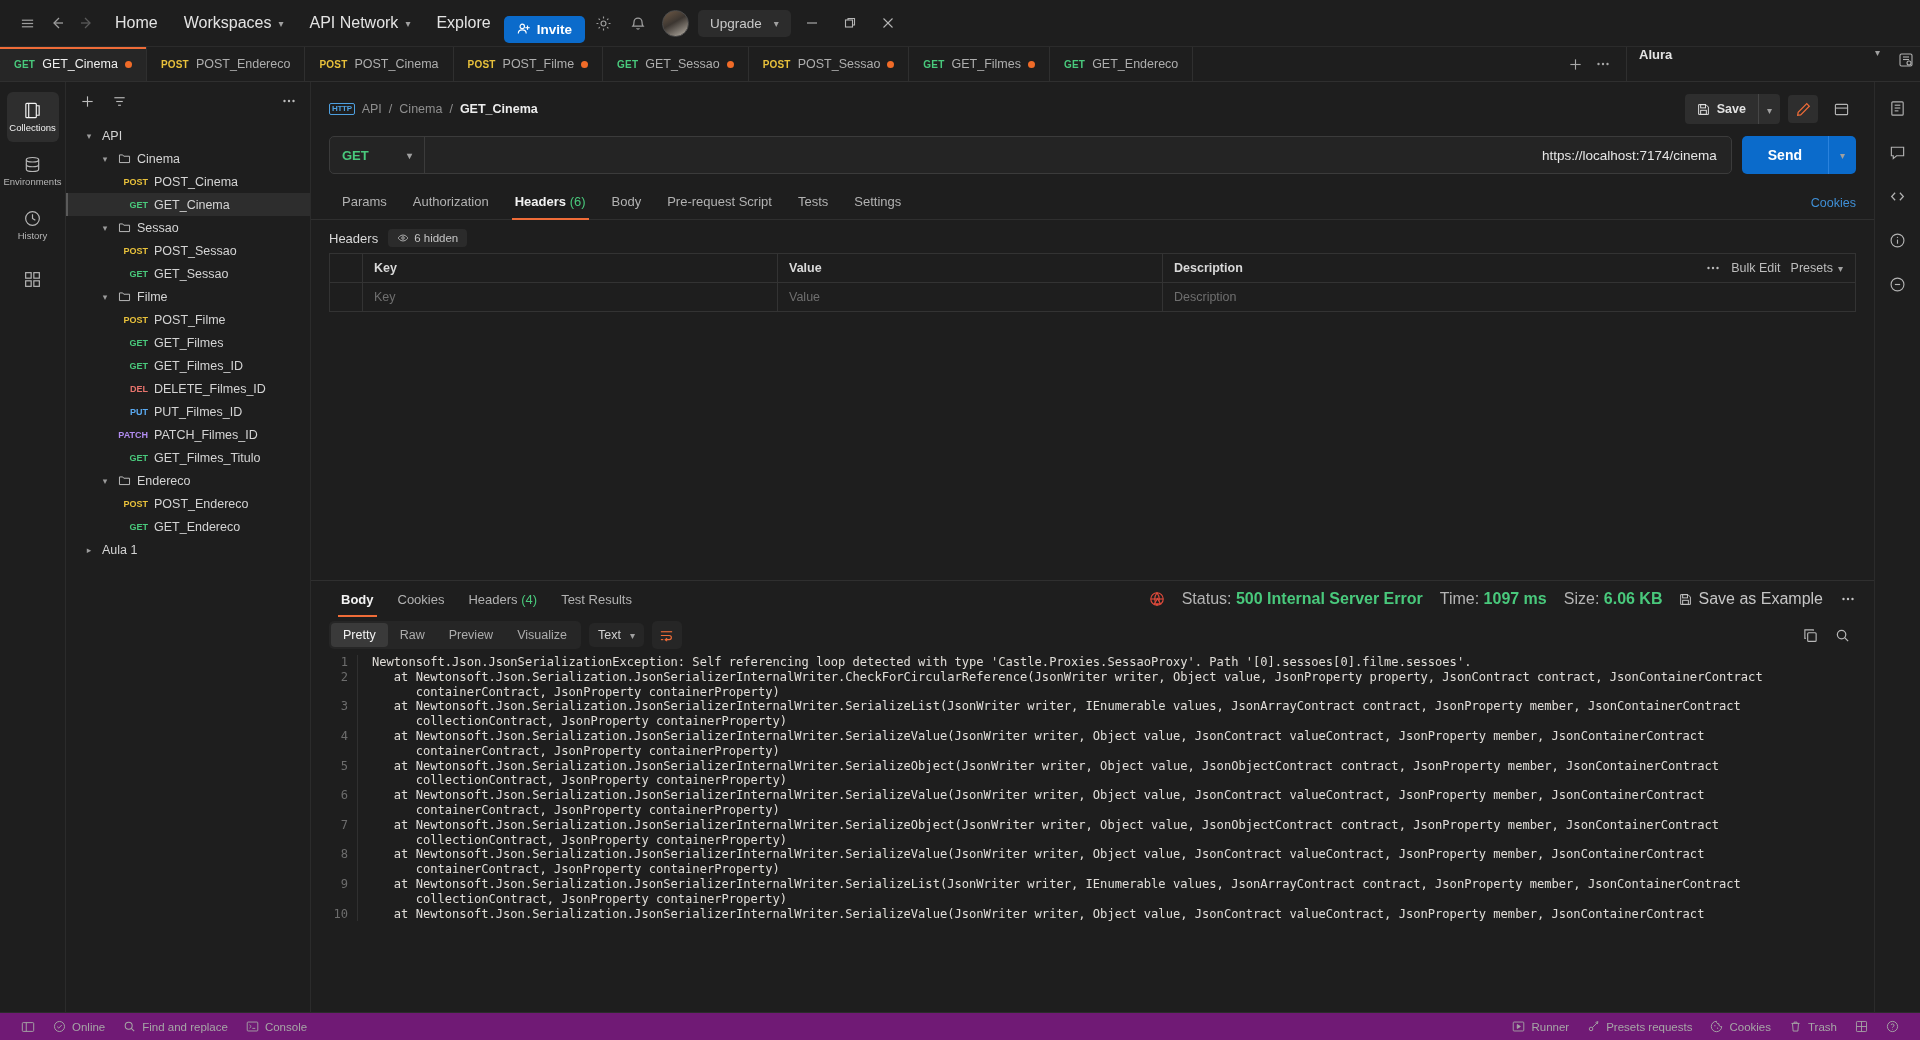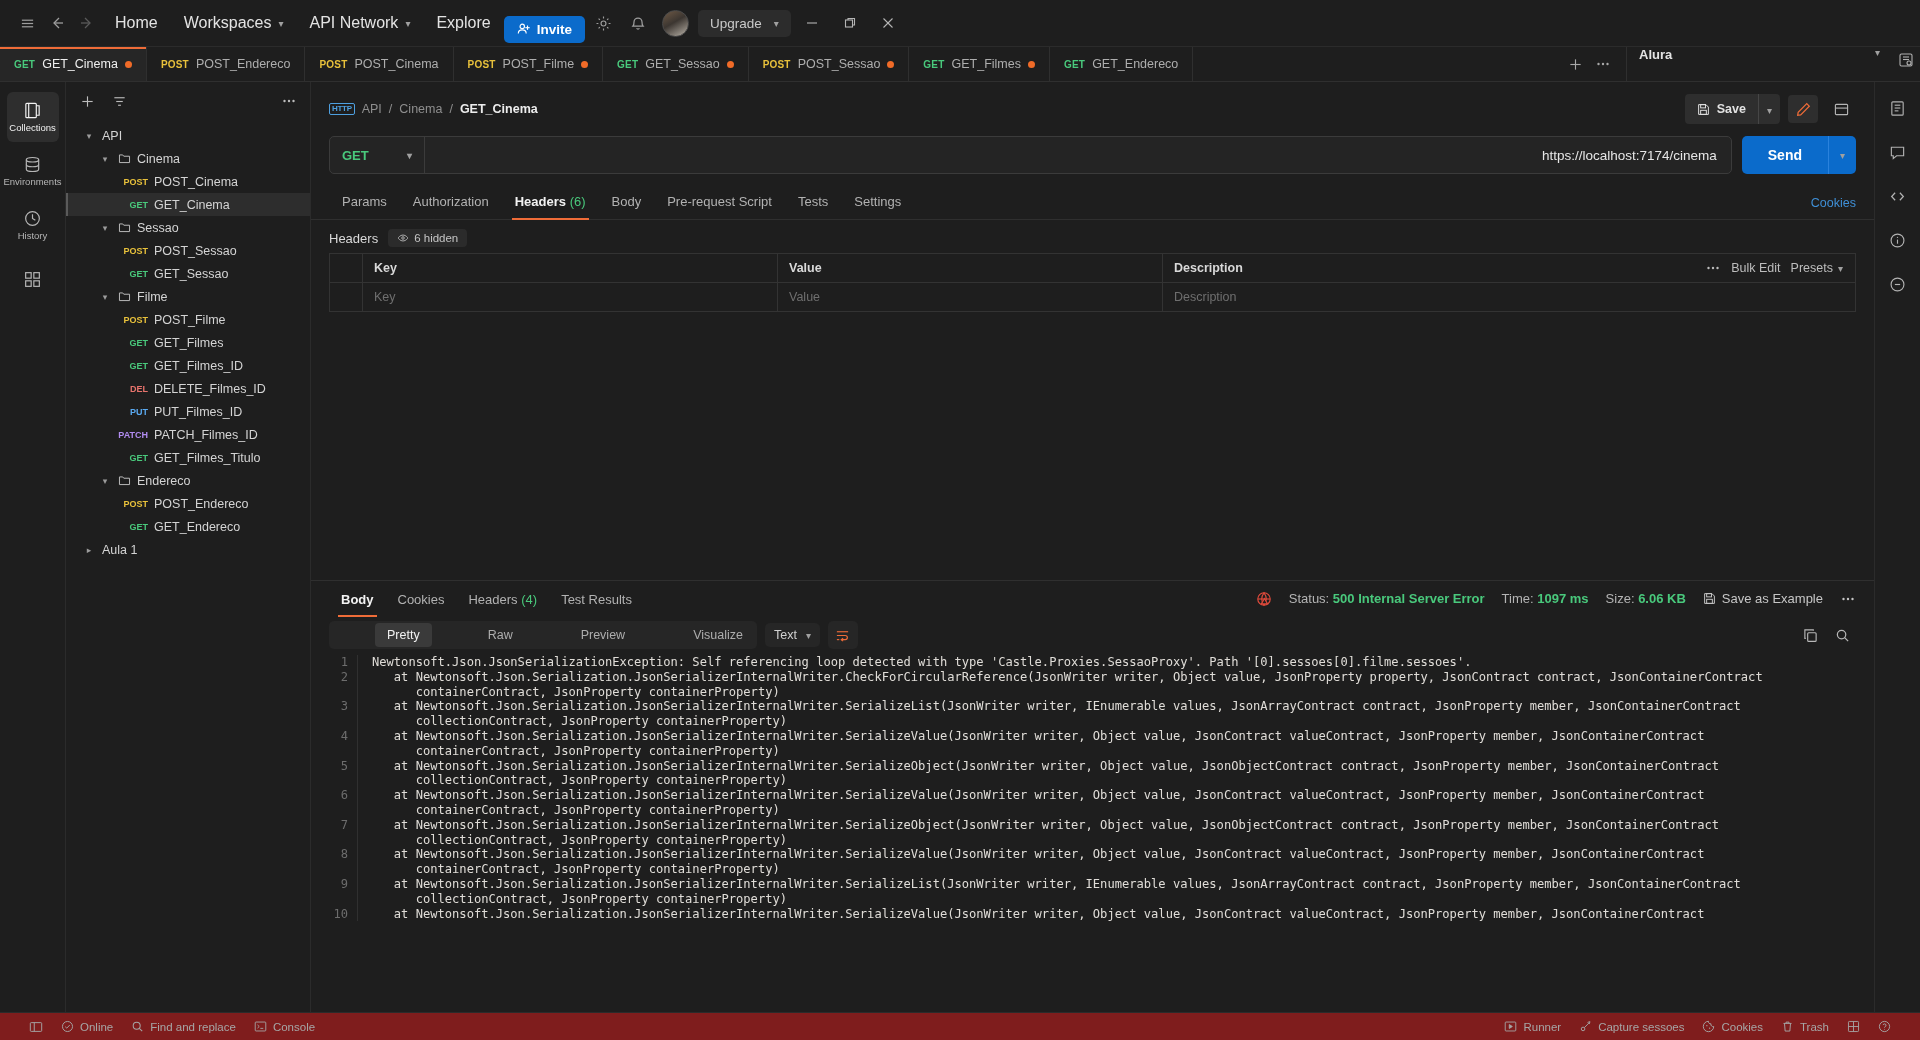--- a/index.html
+++ b/index.html
@@ -189,30 +189,30 @@
   
   .response { border-top: 1px solid #2f2f2f; display: flex; flex-direction: column;
               min-height: 0; flex: 0 0 auto; }
   .resp-tabrow { display: flex; align-items: center; padding: 0 18px; height: 36px; }
   .resp-tab { font-size: 13px; color: #b2b2b2; padding: 9px 12px; cursor: pointer;
               position: relative; }
   .resp-tab.active { color: #f3f3f3; font-weight: bold; }
   .resp-tab.active:after { content:""; position: absolute; left: 9px; right: 9px; bottom: -1px;
                            height: 2px; background: #ef6c38; }
   .resp-tab .cnt { color: #49c97c; font-weight: normal; }
-  .resp-meta { margin-left: auto; display: flex; align-items: flex-start; gap: 17px;
-               font-size: 13px; color: #b4b4b4; }
+  .resp-meta { margin-left: auto; display: flex; align-items: center; gap: 17px;
+               font-size: 16px; color: #b4b4b4; }
   .mval { color: #49c97c; font-weight: bold; }
   .warn-ic { color: #e24b3c; display: flex; align-items: center; }
   .meta-link { display: flex; align-items: center; gap: 6px; cursor: pointer; color: #c6c6c6; }
 
   .fmtrow { display: flex; align-items: center; padding: 4px 18px 6px 18px; gap: 4px; }
   .seg { display: flex; background: #262626; border-radius: 5px; padding: 2px; }
   .segbtn { font-size: 12.5px; color: #adadad; padding: 5px 12px; border-radius: 4px;
-            cursor: pointer; margin-left: 44px; }
+            cursor: pointer; }
   .segbtn.active { background: #3a3a3a; color: #f2f2f2; }
   .selbox { background: #262626; border-radius: 5px; padding: 5px 9px; font-size: 12.5px;
             color: #d2d2d2; display: flex; align-items: center; gap: 9px; cursor: pointer;
             margin-left: 4px; }
   .wrapbtn { background: #262626; border-radius: 5px; width: 30px; height: 28px;
              display: flex; align-items: center; justify-content: center; color: #ef6c38;
              cursor: pointer; margin-left: 4px; }
   .resp-right { margin-left: auto; display: flex; gap: 4px; }
   .rr-ic { width: 28px; height: 28px; display: flex; align-items: center;
            justify-content: center; color: #b8b8b8; cursor: pointer; border-radius: 4px; }
@@ -222,22 +222,22 @@
              line-height: 14.8px; }
   .gutter { width: 34px; text-align: right; color: #6d6d6d; padding-right: 9px;
             user-select: none; border-right: 1px solid #303030; flex: 0 0 43px; }
   .gutter div { height: 29.6px; padding-top: 0; }
   .gutter div.single { height: 14.8px; }
   .codelines { padding-left: 14px; color: #e0ddd8; white-space: pre-wrap; flex: 1;
                overflow: hidden; }
   .codelines div { min-height: 14.8px; }
 
   
-  .footer { height: 28px; flex: 0 0 28px; background: #7f1d1d; border-top: 1px solid #2b2b2b;
-            display: flex; align-items: center; padding: 0 20px; font-size: 11.5px;
+  .footer { height: 28px; flex: 0 0 28px; background: #701a75; border-top: 1px solid #2b2b2b;
+            display: flex; align-items: center; padding: 0 12px; font-size: 11.5px;
             color: #a6a6a6; }
   .f-item { display: flex; align-items: center; gap: 6px; padding: 3px 9px; cursor: pointer;
             border-radius: 3px; white-space: nowrap; }
   .f-right { margin-left: auto; display: flex; align-items: center; }
 
   
   .rrail { width: 46px; background: #1e1e1e; border-left: 1px solid #2b2b2b;
            display: flex; flex-direction: column; align-items: center; padding-top: 10px; gap: 12px; }
   .rr-item { width: 32px; height: 32px; display: flex; align-items: center;
              justify-content: center; color: #b3b3b3; cursor: pointer; border-radius: 5px; }
@@ -893,21 +893,21 @@
         <span>Runner</span>
       </div>
       <div class="f-item">
         <span>
           <svg width="13" height="13" viewBox="0 0 16 16" fill="none" stroke="currentColor" stroke-width="1.15">
             <circle cx="5" cy="11" r="2.2"></circle>
               <path d="M6.6 9.4 L12.5 3.4"></path>
               <path d="M10.5 3 L13.5 2 L12.6 5"></path>
           </svg>
         </span>
-        <span>Capture sessoes</span>
+        <span>Presets requests</span>
       </div>
       <div class="f-item">
         <span>
           <svg width="13" height="13" viewBox="0 0 16 16" fill="none" stroke="currentColor" stroke-width="1.15">
             <path d="M8 1.6a6.4 6.4 0 1 0 6.4 6.4a2.6 2.6 0 0 1-3.3-3.3A2.6 2.6 0 0 1 8 1.6z"></path>
             <circle cx="6" cy="7" r="0.8" fill="currentColor" stroke="none"></circle>
               <circle cx="9.3" cy="10" r="0.8" fill="currentColor" stroke="none"></circle>
           </svg>
         </span>
         <span>Cookies</span>

